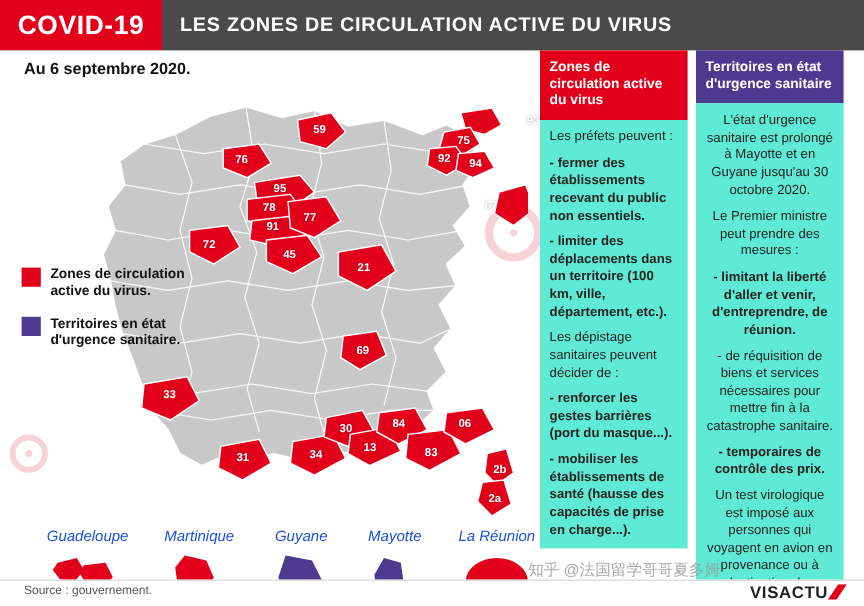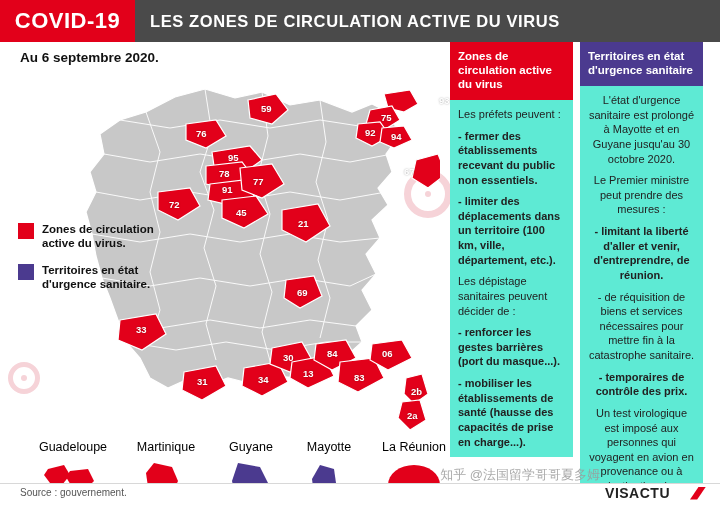--- a/index.html
+++ b/index.html
@@ -60,21 +60,21 @@
   .legend-sw{width:16px;height:16px;flex:0 0 16px;margin-right:8px;margin-top:1px;}
   .sw-red{background:#e2001a;}
   .sw-purple{background:#4b3a8f;}
   .legend-tx{font-size:11.5px;line-height:1.25;color:#111;font-weight:600;}
 
   
   .overseas{
     position:absolute;left:10px;top:398px;width:430px;height:88px;
   }
   .ov-item{position:absolute;text-align:center;}
-  .ov-name{font-size:12.5px;color:#000000;font-weight:500;}
+  .ov-name{font-size:12.5px;color:#1d4ed8;font-weight:500;font-style:italic;}
   .ov-shape{position:relative;height:56px;margin-top:3px;}
 
   
   .panel{position:absolute;top:0;width:123px;}
   .panel-head{
     color:#fff;font-size:11.5px;font-weight:bold;line-height:1.22;
     padding:7px 8px 9px 8px;
   }
   .head-red{background:#e2001a;}
   .head-purple{background:#4b3a8f;}
@@ -91,21 +91,21 @@
   .footer{
     position:absolute;left:0;top:483px;width:720px;height:22px;
     background:#ffffff;border-top:1px solid #d8d8d8;
   }
   .source{
     position:absolute;left:20px;top:3px;font-size:10px;color:#555;
   }
   .visactu{
     position:absolute;right:14px;top:1px;
     font-size:14px;font-weight:bold;color:#222;letter-spacing:.5px;
-    display:flex;align-items:center;gap:20px;
+    display:flex;align-items:center;gap:0;
   }
   .vis-mark{
     width:16px;height:13px;background:#e2001a;
     clip-path:polygon(0 100%,55% 0,100% 0,45% 100%);
     display:inline-block;
   }
   .watermark{
     position:absolute;right:120px;top:466px;
     font-size:13px;color:#9b9b9b;opacity:.85;white-space:nowrap;
   }

